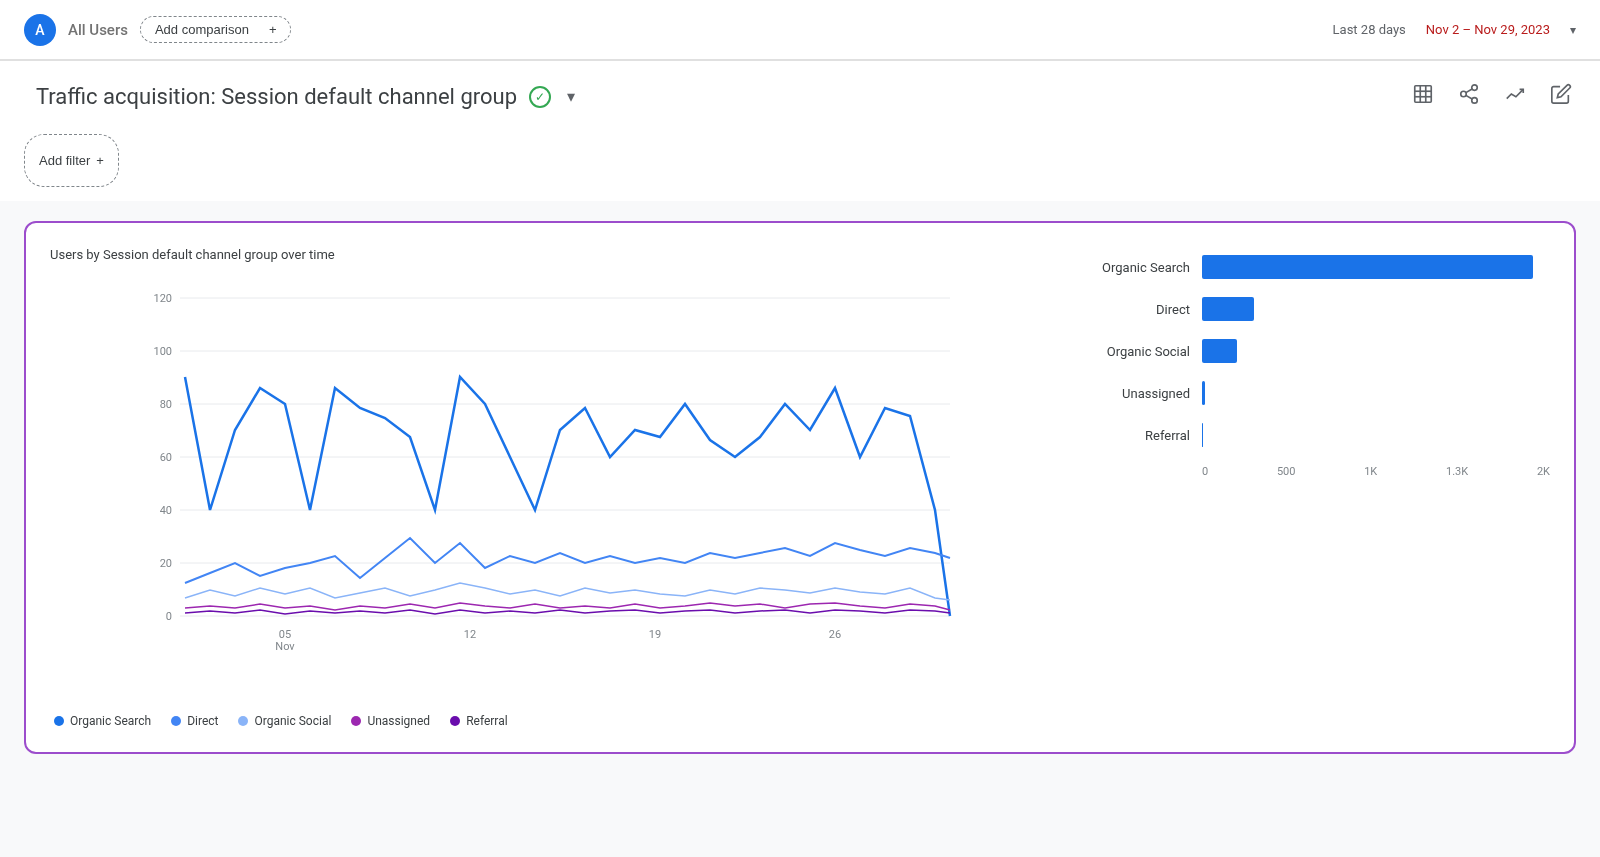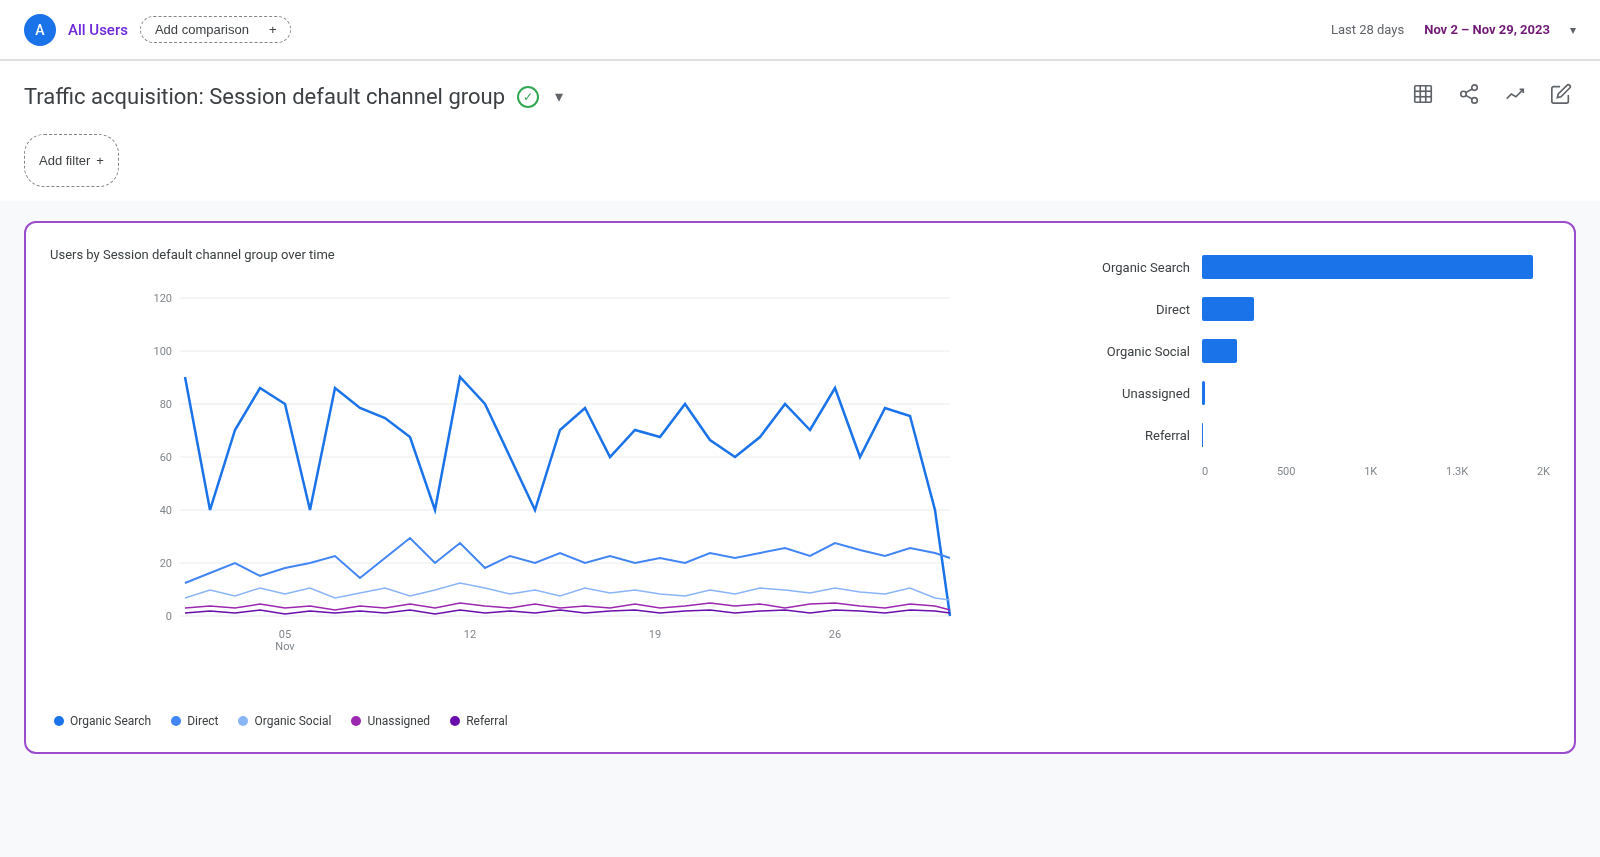--- a/index.html
+++ b/index.html
@@ -31,46 +31,46 @@
       width: 32px; height: 32px;
       border-radius: 50%;
       background: #1a73e8;
       color: #fff;
       display: flex; align-items: center; justify-content: center;
       font-size: 14px; font-weight: 500;
     }
     .all-users-label {
       font-size: 15px;
       font-weight: 500;
-      color: #6d28d9;
+      color: #737373;
     }
     .add-comparison-btn {
       border: 1.5px dashed #80868b;
       background: transparent;
       border-radius: 20px;
       padding: 5px 14px;
       font-size: 13px;
       color: #3c4043;
       cursor: pointer;
       display: flex; align-items: center; gap: 20px;
     }
     .header-right {
       display: flex;
       align-items: center;
       gap: 20px;
       font-size: 13px;
       color: #5f6368;
     }
     .date-range-label { color: #5f6368; }
-    .date-range-value { color: #701a75; font-weight: 700; }
+    .date-range-value { color: #b91c1c; font-weight: 400; }
     .dropdown-arrow { color: #5f6368; font-size: 12px; }
 
     
     .title-section {
-      padding: 18px 24px 12px 24px;
+      padding: 18px 24px 12px 36px;
       background: #fff;
     }
     .title-row {
       display: flex;
       align-items: center;
       justify-content: space-between;
     }
     .page-title {
       font-size: 22px;
       font-weight: 400;

